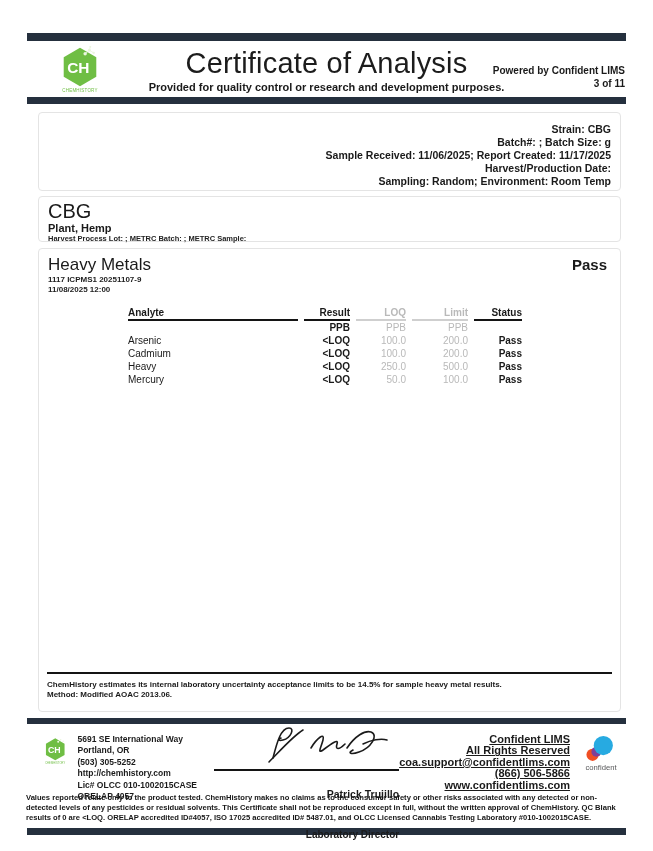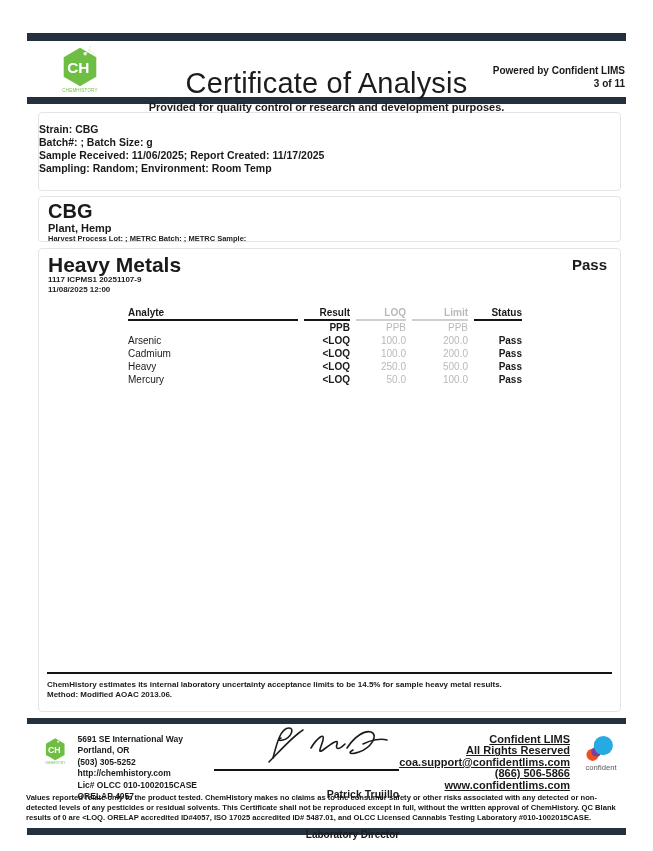--- a/index.html
+++ b/index.html
@@ -14,40 +14,40 @@
   .bar { background: #25303e; margin: 0 27px; }
   .bar-top { height: 8px; margin-top: 33px; }
   .bar-header-bottom { height: 7px; }
   .bar-footer-top { height: 6px; }
   .bar-bottom { height: 7px; margin-top: 5px; }
 
   
   .header-inner { position: relative; height: 56px; margin: 0 27px; }
   .brand { position: absolute; left: 20px; top: 5px; width: 66px; text-align: center; }
   .title-wrap { position: absolute; left: 0; right: 0; top: 6px; text-align: center; }
-  .doc-title { font-size: 29px; font-weight: 500; color: #1c1c1c; letter-spacing: 0.2px; margin-top: 20px; }
+  .doc-title { font-size: 29px; font-weight: 500; color: #1c1c1c; letter-spacing: 0.2px; }
   .doc-subtitle { font-size: 11px; font-weight: 700; margin-top: 1px; }
   .header-right { position: absolute; right: 1px; bottom: 7px; text-align: right; font-size: 10px; font-weight: 600; line-height: 12.5px; margin-left: 12px; }
 
   
   .card {
     border: 1px solid #e4e4e4; border-radius: 4px;
     margin-left: 38px; margin-right: 32px; background: #fff;
   }
-  .card-sample-info { margin-top: 8px; height: 79px; padding: 10px 9px 4px 0; }
+  .card-sample-info { margin-top: 8px; height: 79px; padding: 10px 9px 4px 0; text-align: right; }
   .card-sample-info div { font-size: 10.5px; font-weight: 600; line-height: 13px; }
 
   .card-product { margin-top: 5px; height: 46px; padding: 3px 10px 0 9px; }
-  .product-name { font-size: 20px; font-weight: 700; line-height: 22px; }
+  .product-name { font-size: 20px; font-weight: 400; line-height: 22px; }
   .product-type { font-size: 11px; font-weight: 700; line-height: 12px; }
   .product-meta { font-size: 7.5px; font-weight: 600; line-height: 9px; color: #222; }
 
   .card-heavy-metals { margin-top: 6px; height: 464px; padding: 5px 9px 0 9px; position: relative; }
   .hm-title-row { display: flex; justify-content: space-between; align-items: flex-start; }
-  .hm-title { font-size: 21px; font-weight: 700; line-height: 21px; text-align: right; }
+  .hm-title { font-size: 17px; font-weight: 400; line-height: 21px; text-align: right; }
   .hm-status { font-size: 15px; font-weight: 700; padding: 2px 4px 0 0; }
   .hm-sub { font-size: 8px; font-weight: 600; line-height: 9.5px; color: #222; }
 
   
   .hm-table { border-collapse: separate; border-spacing: 6px 0; margin: 13px 0 0 74px; font-size: 10px; }
   .hm-table th { border-bottom: 2px solid #141414; font-weight: 700; text-align: right; padding: 0 0 1px 0; line-height: 11px; }
   .hm-table th.col-analyte { text-align: left; width: 170px; }
   .hm-table th.col-result { width: 46px; }
   .hm-table th.col-loq { width: 50px; }
   .hm-table th.col-limit { width: 56px; }
@@ -109,20 +109,21 @@
     <div>3 of 11</div>
   </div>
 </div>
 
 <div class="bar bar-header-bottom"></div>
 
 <div class="card card-sample-info">
   <div>Strain: CBG</div>
   <div>Batch#: ; Batch Size:  g</div>
   <div>Sample Received: 11/06/2025; Report Created: 11/17/2025</div>
+  <div>Harvest/Production Date:</div>
   <div>Sampling: Random; Environment: Room Temp</div>
 </div>
 
 <div class="card card-product">
   <div class="product-name">CBG</div>
   <div class="product-type">Plant, Hemp</div>
   <div class="product-meta">Harvest Process Lot: ; METRC Batch: ; METRC Sample:</div>
 </div>
 
 <div class="card card-heavy-metals">

